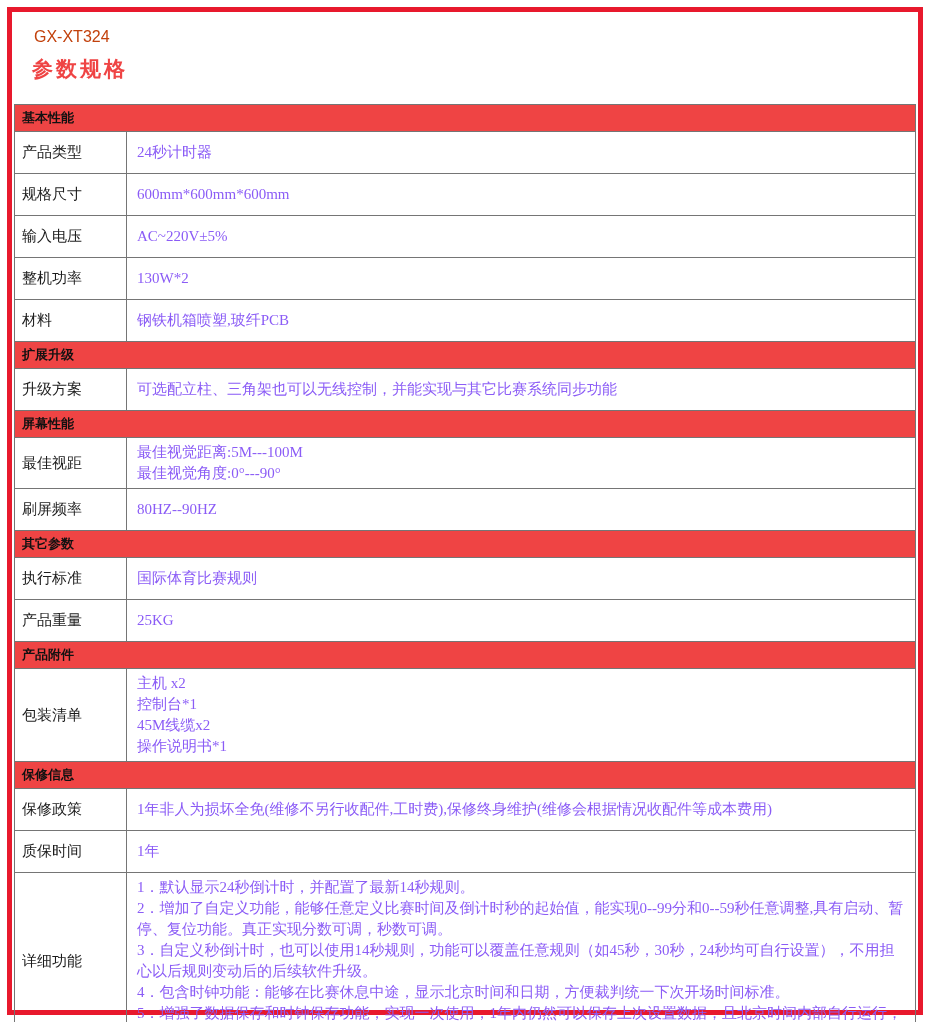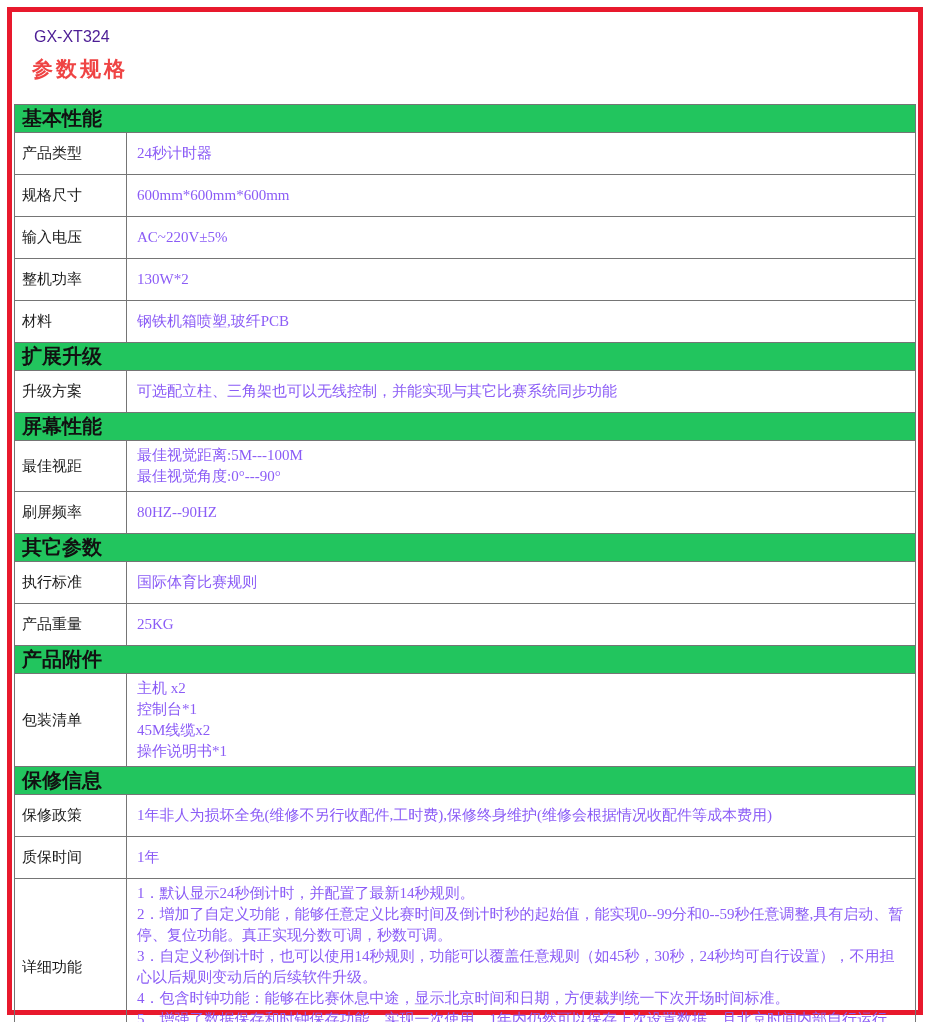--- a/index.html
+++ b/index.html
@@ -17,21 +17,21 @@
     border: 5px solid #e8192d;
     background: #ffffff;
     box-sizing: border-box;
   }
   .content {
     padding: 0 2px;
   }
   .model-title {
     margin: 16px 0 0 20px;
     font-size: 16px;
-    color: #4c1d95;
+    color: #c2410c;
     font-family: "Liberation Sans", "DejaVu Sans", sans-serif;
   }
   .page-subtitle {
     margin: 9px 0 0 18px;
     font-size: 21px;
     font-weight: bold;
     letter-spacing: 3px;
     color: #ef4444;
   }
   table.spec {
@@ -40,23 +40,23 @@
     border-collapse: collapse;
     table-layout: fixed;
     font-family: "Liberation Serif", "DejaVu Serif", serif;
   }
   table.spec td {
     border: 1px solid #757575;
     vertical-align: middle;
     box-sizing: border-box;
   }
   tr.section-row td {
-    background: #22c55e;
+    background: #ef4444;
     font-weight: bold;
-    font-size: 20px;
+    font-size: 13px;
     color: #111111;
     padding: 0 7px;
     font-family: "Liberation Sans", "DejaVu Sans", sans-serif;
     height: 27px;
   }
   td.label-cell {
     width: 112px;
     font-size: 15px;
     color: #1c1c1c;
     padding: 5px 7px;

